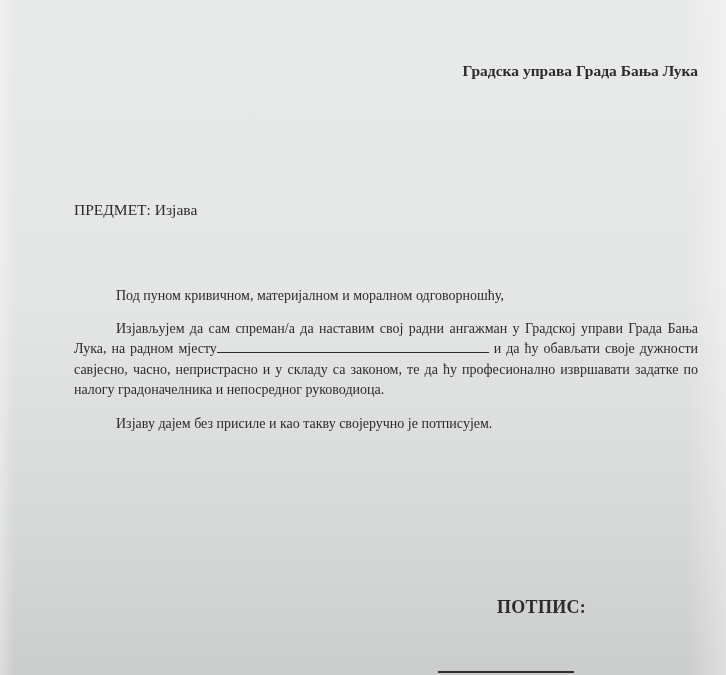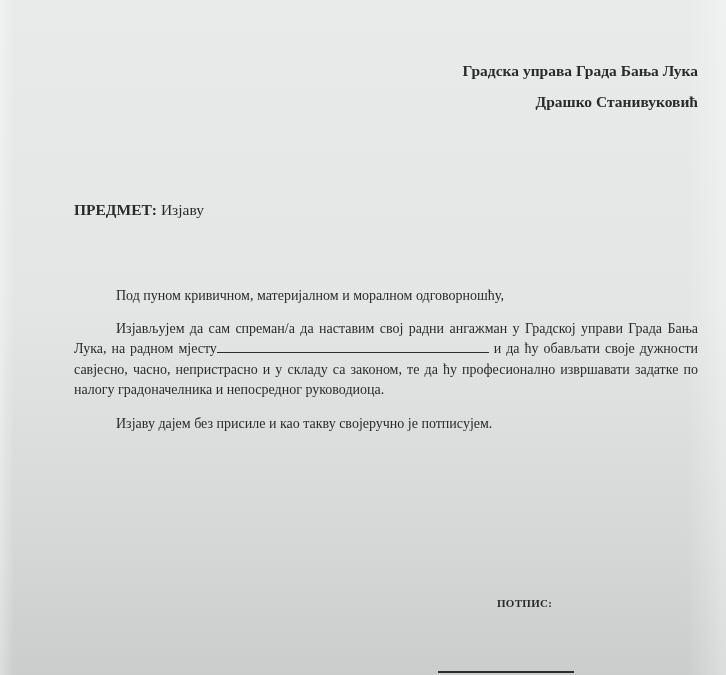--- a/index.html
+++ b/index.html
@@ -16,51 +16,50 @@
       linear-gradient(90deg, rgba(255,255,255,0.35) 0px, rgba(255,255,255,0) 14px),
       linear-gradient(270deg, rgba(255,255,255,0.35) 0px, rgba(255,255,255,0) 40px);
   }
   .addressee {
     position: absolute; right: 28px; top: 56px;
     text-align: right; font-weight: bold; font-size: 15.5px; line-height: 30.5px;
   }
   .subject {
     position: absolute; left: 74px; top: 201px; font-size: 15.5px;
   }
-  .subject b { font-weight: bold; }
+  .subject b { font-weight: normal; }
   .body {
     position: absolute; left: 74px; top: 286px; width: 624px;
     font-size: 14px; line-height: 20.5px; text-align: justify;
   }
   .body p { margin: 0 0 13px 0; text-indent: 42px; }
   .body p.first { margin-bottom: 12px; }
   .blank {
     display: inline-block; width: 272px; border-bottom: 1px solid #2b2b2b;
     height: 12px; vertical-align: baseline;
   }
   .signature-label {
-    position: absolute; left: 497px; top: 597px; font-weight: bold; font-size: 11px;
+    position: absolute; left: 497px; top: 597px; font-weight: bold; font-size: 18px;
     letter-spacing: 0.3px;
   }
   .signature-line {
     position: absolute; left: 438px; top: 671px; width: 136px; height: 2px; background: #2e2e2e;
   }
 </style>
 </head>
 <body>
 
 <div class="page">
 
   <div class="addressee">
     <div>Градска управа Града Бања Лука</div>
-    <div>Драшко Станивуковић</div>
   </div>
 
   <div class="subject">
-    <b>ПРЕДМЕТ:</b><span> Изјаву</span>
+    <b>ПРЕДМЕТ:</b><span> Изјава</span>
   </div>
 
   <div class="body">
     <p class="first">Под пуном кривичном, материјалном и моралном одговорношћу,</p>
     <p><span>Изјављујем да сам спреман/а да наставим свој радни ангажман у Градској управи Града Бања Лука, на радном мјесту</span><span class="blank"></span><span> и да ћу обављати своје дужности савјесно, часно, непристрасно и у складу са законом, те да ћу професионално извршавати задатке по налогу градоначелника и непосредног руководиоца.</span></p>
     <p>Изјаву дајем без присиле и као такву својеручно је потписујем.</p>
   </div>
 
   <div class="signature-label">ПОТПИС:</div>
   <div class="signature-line"></div>

